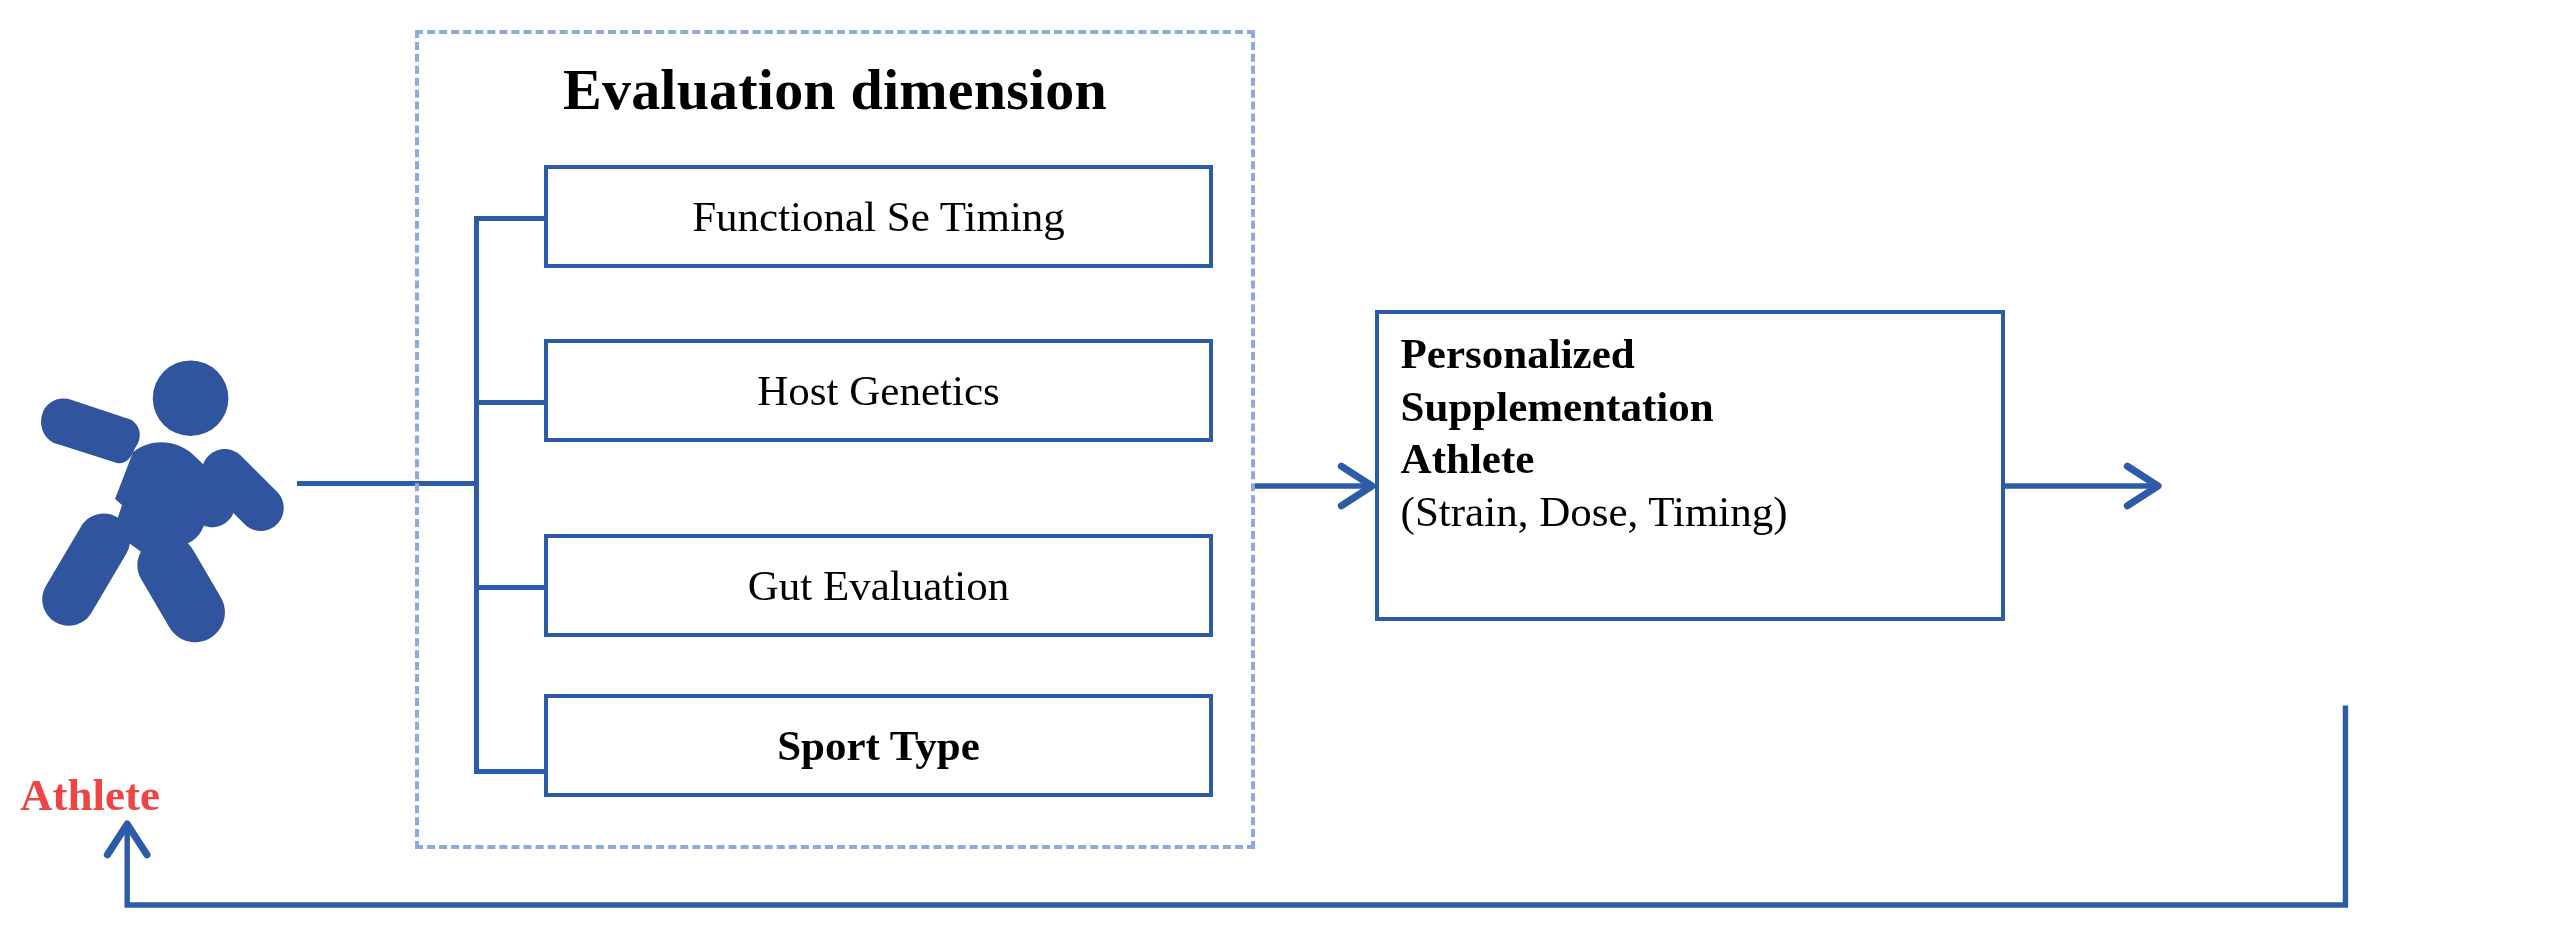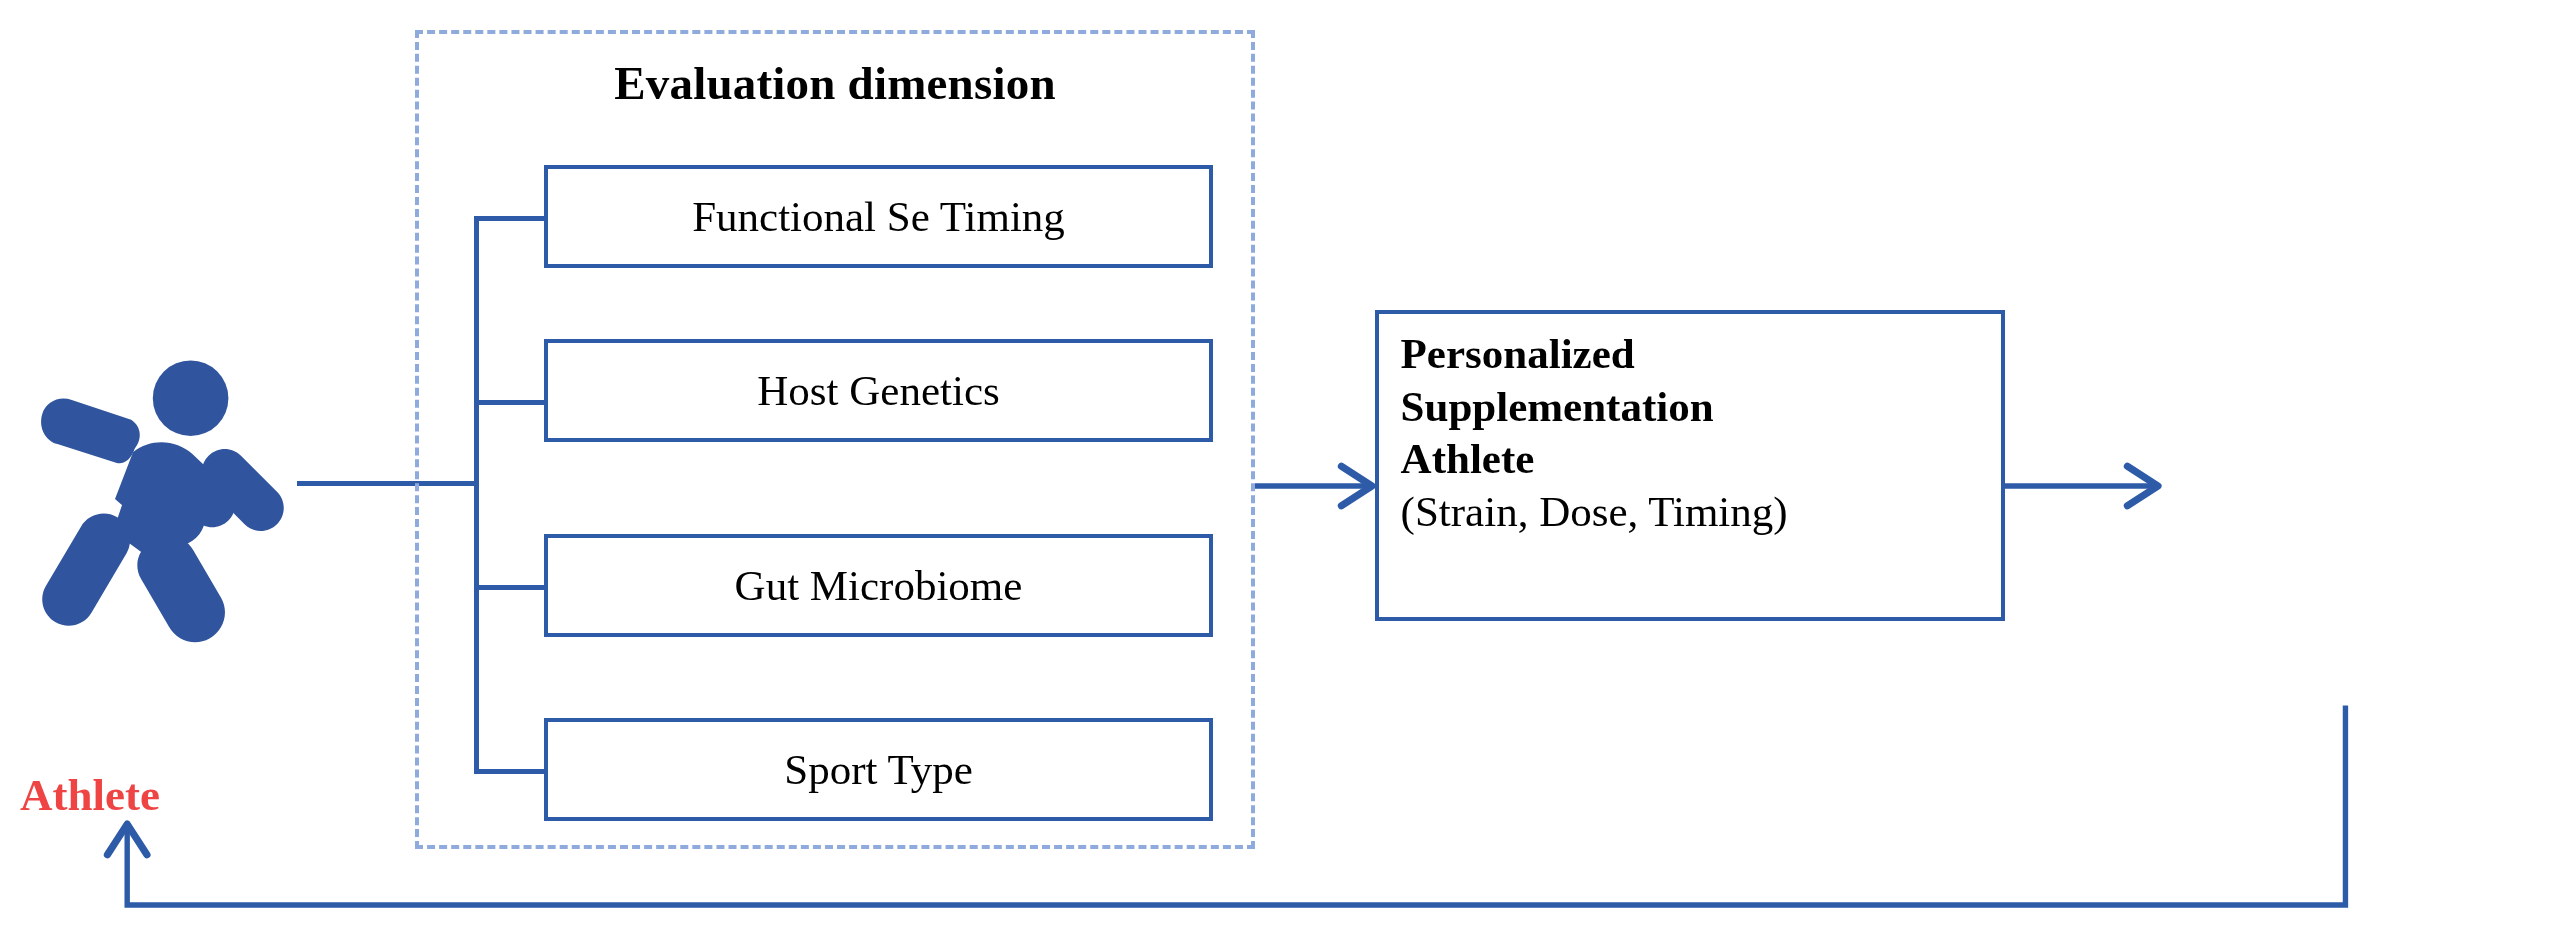--- a/index.html
+++ b/index.html
@@ -29,21 +29,21 @@
     box-sizing: border-box;
     background: transparent;
   }
 
   .group-title {
     position: absolute;
     left: 415px;
     top: 58px;
     width: 840px;
     text-align: center;
-    font-size: 47px;
+    font-size: 58px;
     font-weight: bold;
     color: #000000;
     letter-spacing: 0.2px;
     line-height: 1.1;
   }
 
   
   .dim-box {
     position: absolute;
     left: 544px;
@@ -55,21 +55,21 @@
     display: flex;
     align-items: center;
     justify-content: center;
     font-size: 43px;
     color: #000000;
     line-height: 1.05;
   }
   .dim-box-1 { top: 165px; }
   .dim-box-2 { top: 339px; }
   .dim-box-3 { top: 534px; }
-  .dim-box-4 { top: 718px; }
+  .dim-box-4 { top: 694px; font-weight: bold; }
 
   
   .bracket-spine {
     position: absolute;
     left: 474px;
     top: 216px;
     width: 5.4px;
     height: 554px;
     background: #2E5BA8;
   }
@@ -256,21 +256,21 @@
   <div class="bracket-stub stub-3"></div>
   <div class="bracket-stub stub-4"></div>
 
   <div class="dim-box dim-box-1">
     <span>Functional Se Timing</span>
   </div>
   <div class="dim-box dim-box-2">
     <span>Host Genetics</span>
   </div>
   <div class="dim-box dim-box-3">
-    <span>Gut Microbiome</span>
+    <span>Gut Evaluation</span>
   </div>
   <div class="dim-box dim-box-4">
     <span>Sport Type</span>
   </div>
 
   <svg class="arrow-svg arrow-1" width="126" height="54" viewBox="0 0 140 60">
     <line x1="0" y1="30" x2="126" y2="30" stroke="#2E5BA8" stroke-width="6"></line>
     <polyline points="96,8 130,30 96,52" fill="none" stroke="#2E5BA8" stroke-width="8" stroke-linecap="round" stroke-linejoin="round"></polyline>
   </svg>
 

